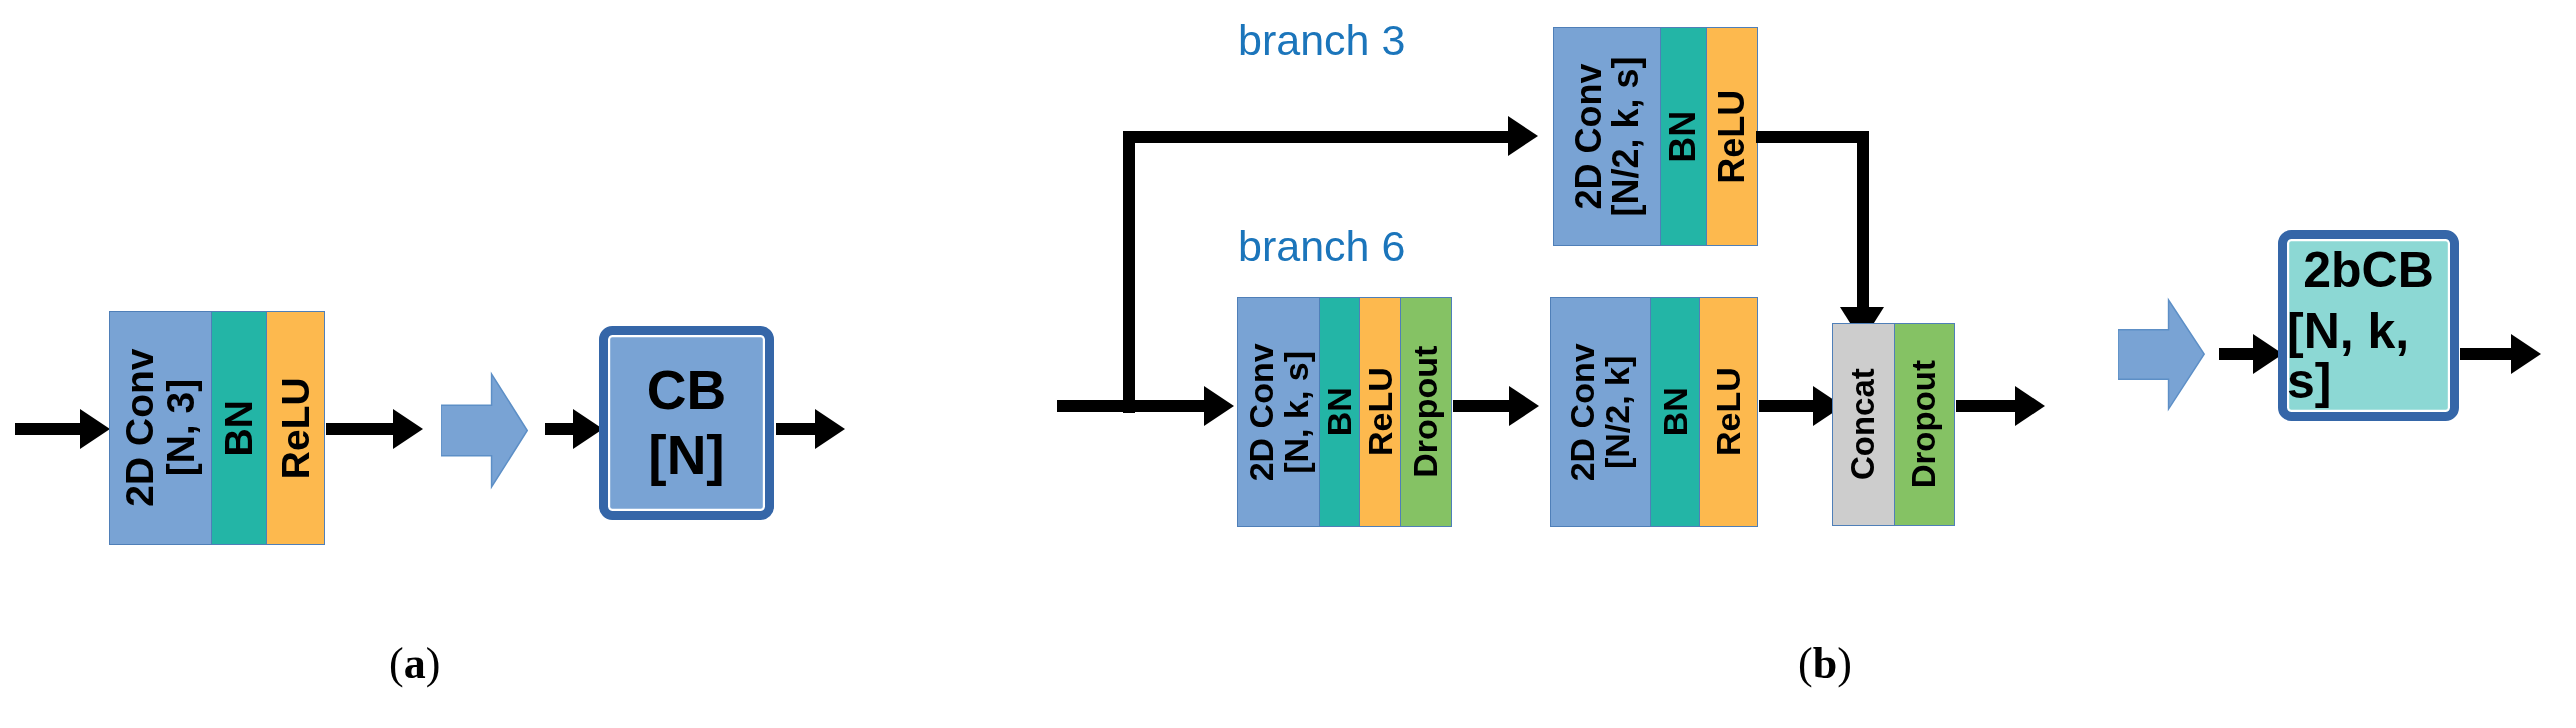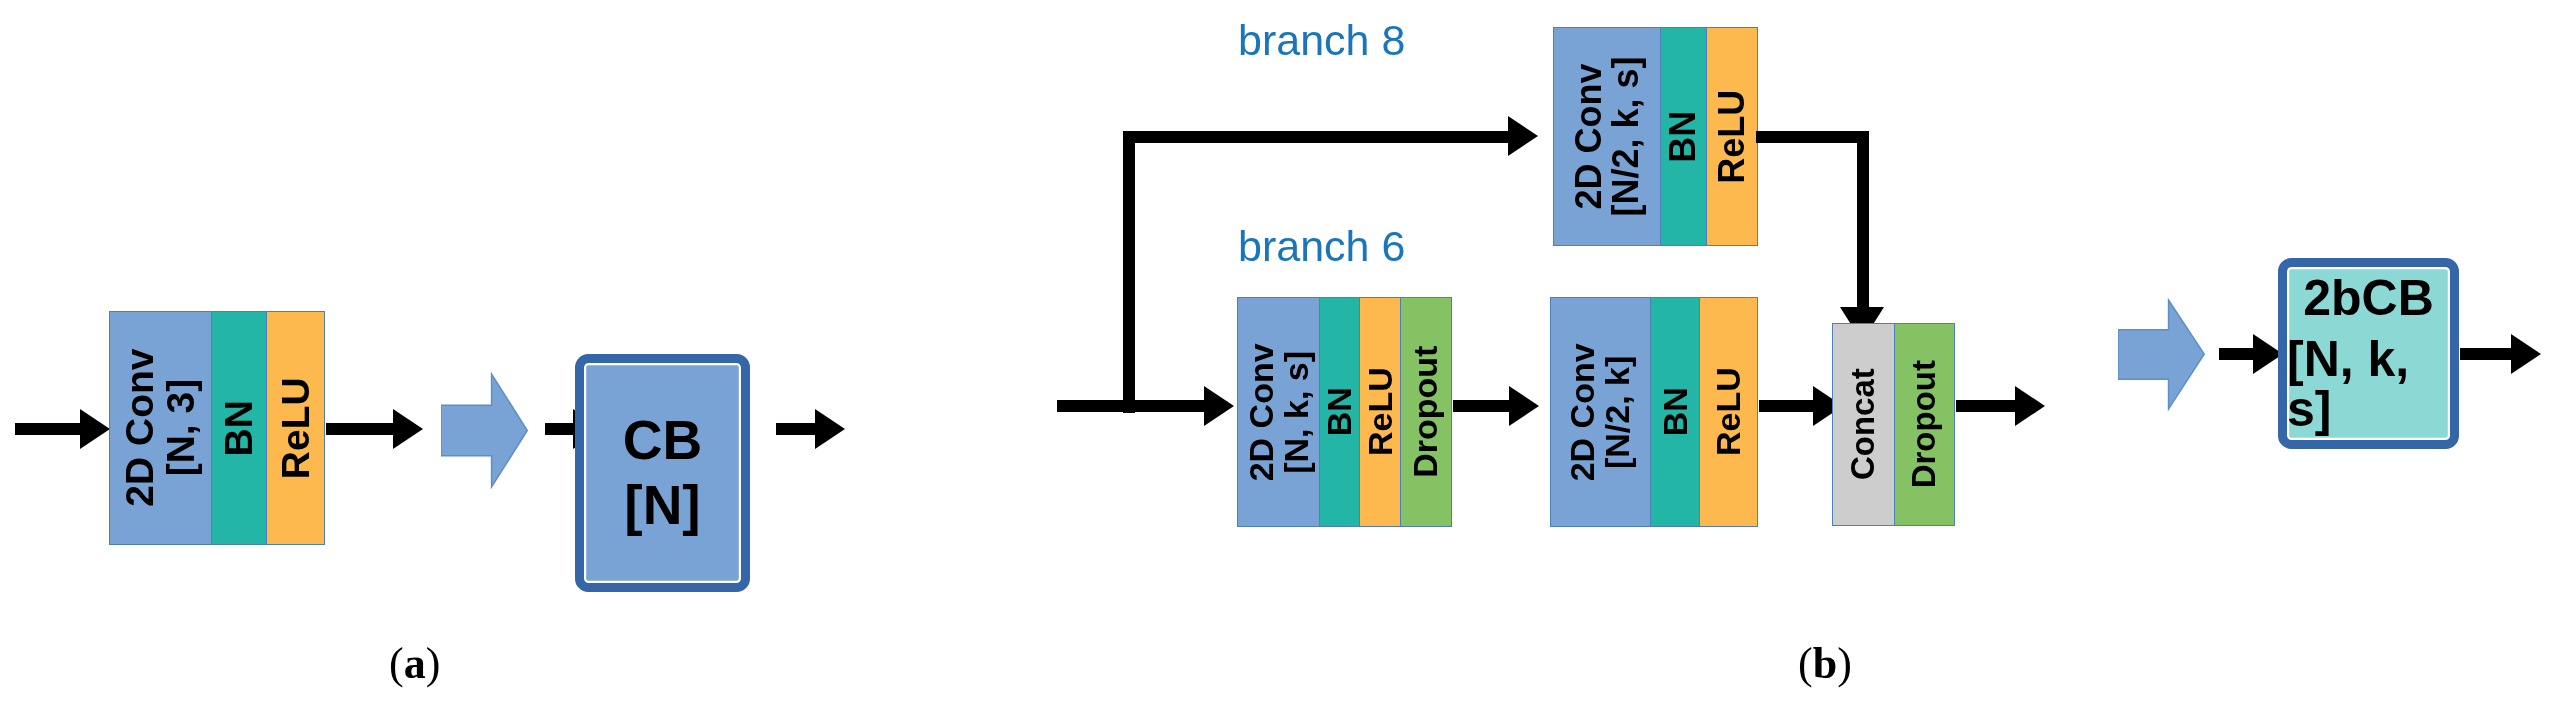--- a/index.html
+++ b/index.html
@@ -19,21 +19,21 @@
   .c-blue{background:#79A3D4;}
   .c-teal{background:#23B5A6;}
   .c-orange{background:#FDB94E;}
   .c-green{background:#85C264;}
   .c-gray{background:#CDCDCD;}
 
   
   .rbox{position:absolute;box-sizing:border-box;border-radius:13.3px;
         border:9.6px solid #3566A8;display:flex;flex-direction:column;
         align-items:center;justify-content:center;
-        box-shadow:inset 0 0 0 2.2px #ffffff;margin-top:28px;}
+        box-shadow:inset 0 0 0 2.2px #ffffff;}
   .rbox .l1{font-weight:bold;color:#000;line-height:1.0;}
   .rbox .l2{font-weight:bold;color:#000;line-height:1.0;}
   .rbox.fill-blue{background:#79A3D4;}
   .rbox.fill-cyan{background:#8CD8D4;}
 
   
   .harr{position:absolute;height:0;}
   .harr i{position:absolute;left:0;top:50%;height:12px;margin-top:-6px;
           background:#000;display:block;}
   .harr u{position:absolute;top:50%;margin-top:-20px;width:0;height:0;
@@ -99,21 +99,21 @@
     <svg width="87" height="119" viewBox="0 0 117 160">
       <polygon points="0,46 68,46 68,4 116,80 68,156 68,114 0,114" fill="#79A3D4" stroke="#5D8FC6" stroke-width="2"></polygon>
     </svg>
   </div>
 
   <div class="harr" style="left:545px;top:429px;width:58px;">
     <i style="width:30px;"></i>
       <u style="left:28px;"></u>
   </div>
 
-  <div class="rbox fill-blue" style="left:575px;top:326px;width:175px;height:238px;">
+  <div class="rbox fill-blue" style="left:599px;top:326px;width:175px;height:194px;">
     <div class="l1" style="font-size:55px;">CB</div>
     <div class="l2" style="font-size:55px;margin-top:10.4px;">[N]</div>
   </div>
 
   <div class="harr" style="left:776px;top:429px;width:68px;">
     <i style="width:40px;"></i>
       <u style="left:39px;"></u>
   </div>
 
   <div class="cap" style="left:389px;top:638px;font-size:44px;">
@@ -123,21 +123,21 @@
   <div class="seg" style="left:1057px;top:400px;width:78px;height:12px;"></div>
 
   <div class="seg" style="left:1123px;top:131px;width:12px;height:282px;"></div>
 
   <div class="seg" style="left:1123px;top:131px;width:386px;height:12px;"></div>
   <div class="arrright" style="left:1508px;top:116px;"></div>
 
   <div class="seg" style="left:1123px;top:400px;width:82px;height:12px;"></div>
   <div class="arrright" style="left:1204px;top:386px;"></div>
 
-  <div class="blabel" style="left:1238px;top:16.3px;font-size:43px;">branch 8</div>
+  <div class="blabel" style="left:1238px;top:16.3px;font-size:43px;">branch 3</div>
   <div class="blabel" style="left:1238px;top:222px;font-size:43px;">branch 6</div>
 
   <div class="stack" style="left:1553px;top:27.4px;width:205px;height:219px;">
     <div class="lay c-blue" style="width:52%;">
       <div class="vtxt" style="font-size:36px;">
         <span>2D Conv</span><br>
         <span>[N/2, k, s]</span>
       </div>
     </div>
     <div class="lay c-teal" style="width:23%;">

